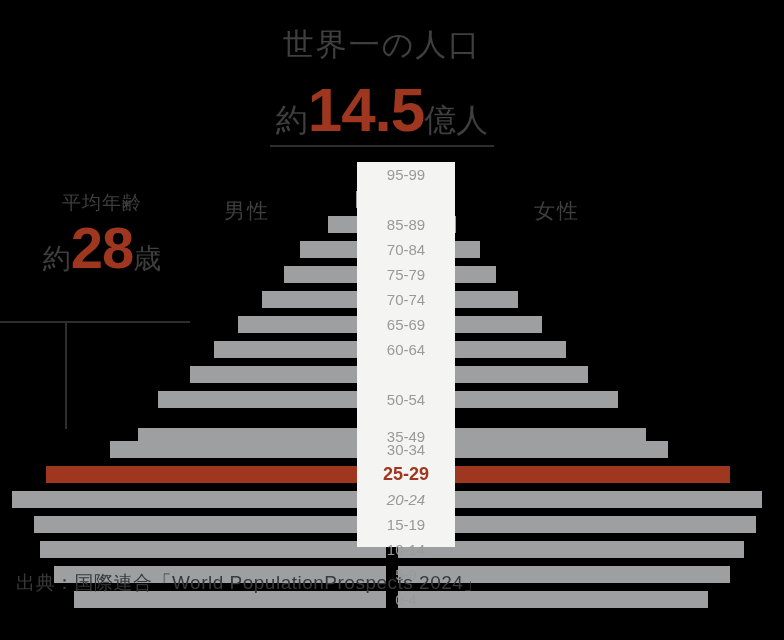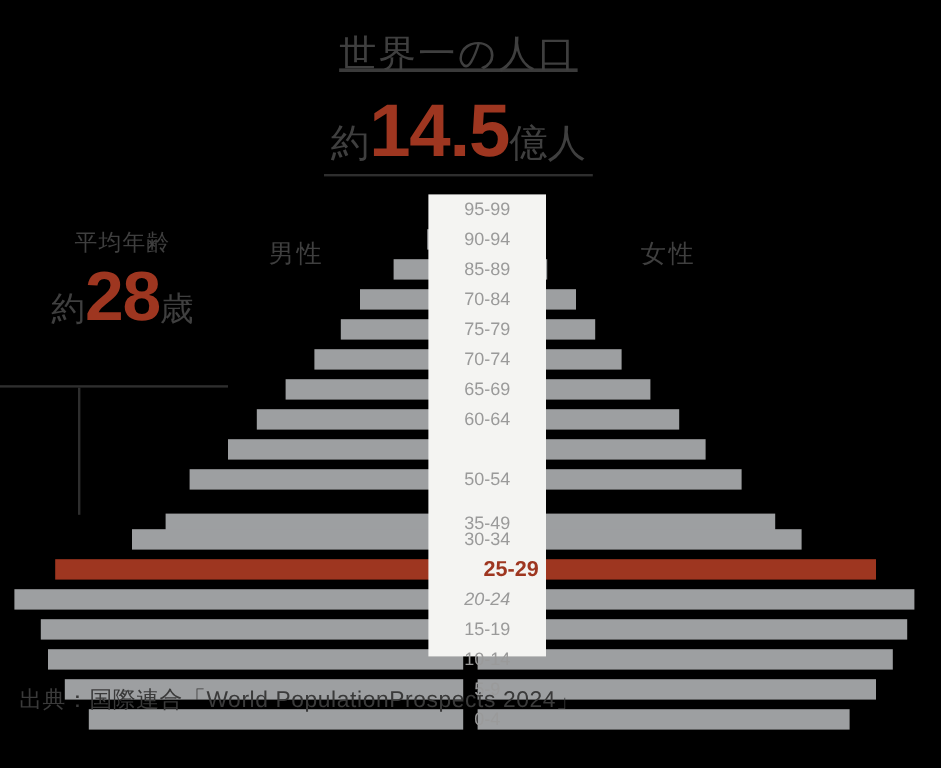--- a/index.html
+++ b/index.html
@@ -16,21 +16,20 @@
     color: #3a3a3a;
   }
 
   
   .title-block {
     position: absolute;
     left: 0;
     top: 26px;
     width: 764px;
     text-align: center;
-    text-decoration: underline;
   }
   .title-main {
     font-size: 31px;
     color: #3f3f3f;
     letter-spacing: 2px;
     line-height: 1.25;
     font-weight: 400;
   }
   .title-figure {
     margin-top: 14px;
@@ -154,21 +153,20 @@
     line-height: 25px;
     text-align: center;
     font-size: 15px;
     color: #9a9a9a;
     z-index: 4;
   }
   .row.highlight .age-label {
     color: #9E3620;
     font-weight: bold;
     font-size: 18px;
-    margin-left: 20px;
   }
 
   
   .footer-rule {
     position: absolute;
     left: 0;
     top: 560px;
     width: 784px;
     height: 1px;
     background: #000000;
@@ -209,21 +207,20 @@
   <div class="center-strip"></div>
   <div id="rows">
       <div class="row" style="top: 0px;">
         <div class="bar left" style="width: 12px;"></div>
         <div class="bar right" style="width: 14px;"></div>
         <div class="age-label">95-99</div>
       </div>
       <div class="row" style="top: 25px;">
         <div class="bar left" style="width: 30px;"></div>
         <div class="bar right" style="width: 32px;"></div>
-        <div class="age-label">90-94</div>
       </div>
       <div class="row" style="top: 50px;">
         <div class="bar left" style="width: 58px;"></div>
         <div class="bar right" style="width: 58px;"></div>
         <div class="age-label">85-89</div>
       </div>
       <div class="row" style="top: 75px;">
         <div class="bar left" style="width: 86px;"></div>
         <div class="bar right" style="width: 82px;"></div>
         <div class="age-label">70-84</div>

